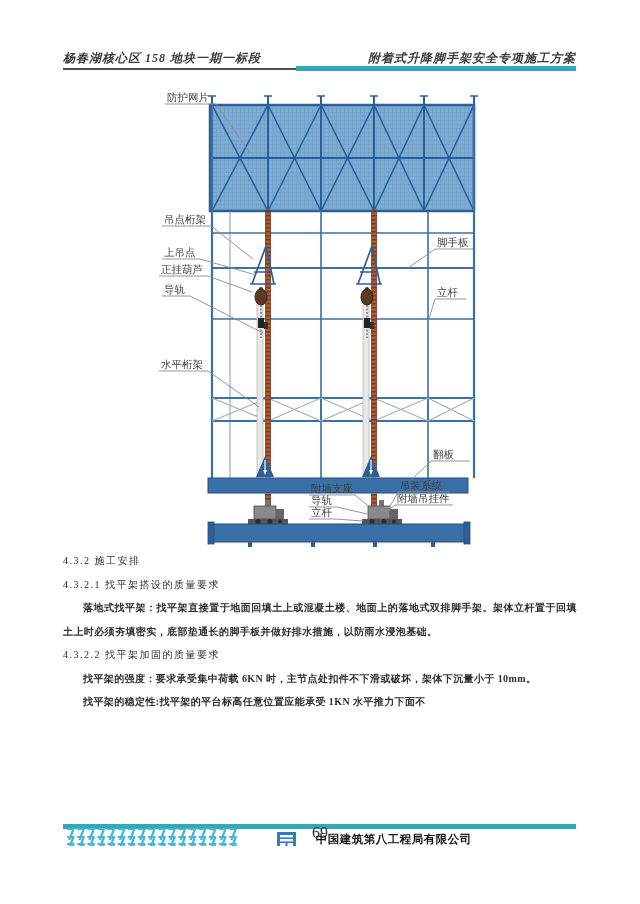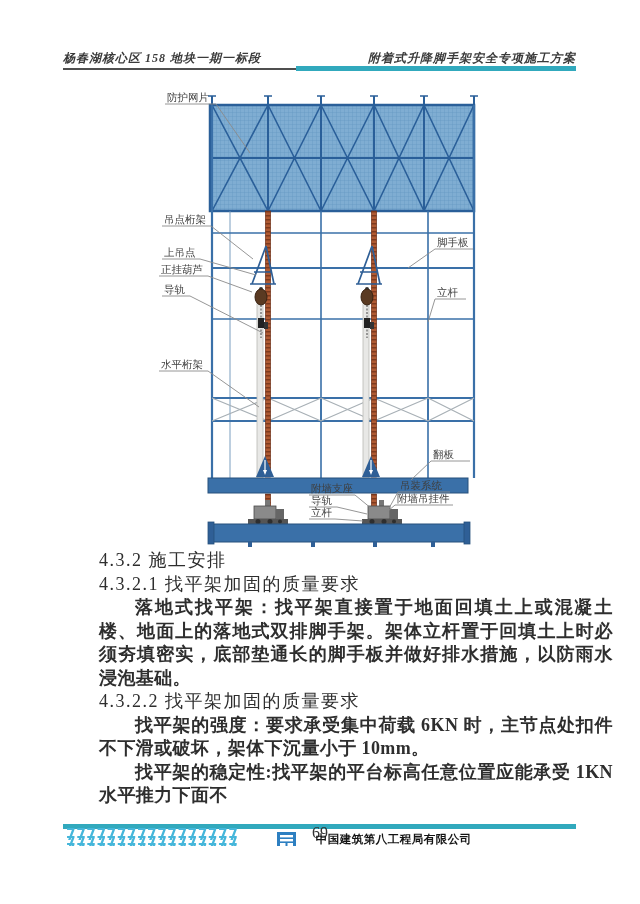--- a/index.html
+++ b/index.html
@@ -19,21 +19,21 @@
   }
   .hdr-rule-gray { position:absolute; top:68px; left:63px; width:233px; height:2px; background:#4f4f4f; }
   .hdr-rule-teal { position:absolute; top:66px; left:296px; width:280px; height:5px; background:#31a9bd; }
 
   
   .diagram { position:absolute; top:88px; left:0; }
   .dlabel { font-family:"Liberation Serif","DejaVu Serif",serif; font-size:10.5px; fill:#3f3f3f; }
   .leader { fill:none; stroke:#8a8a8a; stroke-width:0.9; }
 
   
-  .bodytext { position:absolute; top:549px; left:63px; width:514px; font-size:18px; line-height:23.5px; color:#2e2e2e;margin-left:36px; }
+  .bodytext { position:absolute; top:549px; left:63px; width:514px; font-size:10px; line-height:23.5px; color:#2e2e2e; }
   .bodytext .h { letter-spacing:1.5px; }
   .bodytext p.para { text-indent:2em; text-align:justify; letter-spacing:0.4px;font-weight:bold; }
 
   
   .ftr-rule { position:absolute; top:824px; left:63px; width:513px; height:5px; background:#31a9bd; }
   .ftr-pattern {
     position:absolute; top:831px; left:66px; color:#45b6da; font-weight:bold;
     font-family:"DejaVu Sans Mono","Liberation Mono",monospace;
     font-size:16px; line-height:7.5px; letter-spacing:0.5px;
   }
@@ -207,21 +207,21 @@
     <text class="dlabel" x="433" y="458">翻板</text>
     <text class="dlabel" x="311" y="492">附墙支座</text>
     <text class="dlabel" x="311" y="504">导轨</text>
     <text class="dlabel" x="311" y="516">立杆</text>
     <text class="dlabel" x="400" y="489">吊装系统</text>
     <text class="dlabel" x="397" y="502">附墙吊挂件</text>
   </svg>
 
   <div class="bodytext">
     <div class="h">4.3.2 施工安排</div>
-    <div class="h">4.3.2.1 找平架加固的质量要求</div>
+    <div class="h">4.3.2.1 找平架搭设的质量要求</div>
     <p class="para">落地式找平架：找平架直接置于地面回填土上或混凝土楼、地面上的落地式双排脚手架。架体立杆置于回填土上时必须夯填密实，底部垫通长的脚手板并做好排水措施，以防雨水浸泡基础。</p>
     <div class="h">4.3.2.2 找平架加固的质量要求</div>
     <p class="para">找平架的强度：要求承受集中荷载 6KN 时，主节点处扣件不下滑或破坏，架体下沉量小于 10mm。</p>
     <p class="para">找平架的稳定性:找平架的平台标高任意位置应能承受 1KN 水平推力下面不</p>
   </div>
 
   <div class="ftr-rule"></div>
   <div class="ftr-pattern">
     <div>77777777777777777</div>
     <div>77777777777777777</div>

